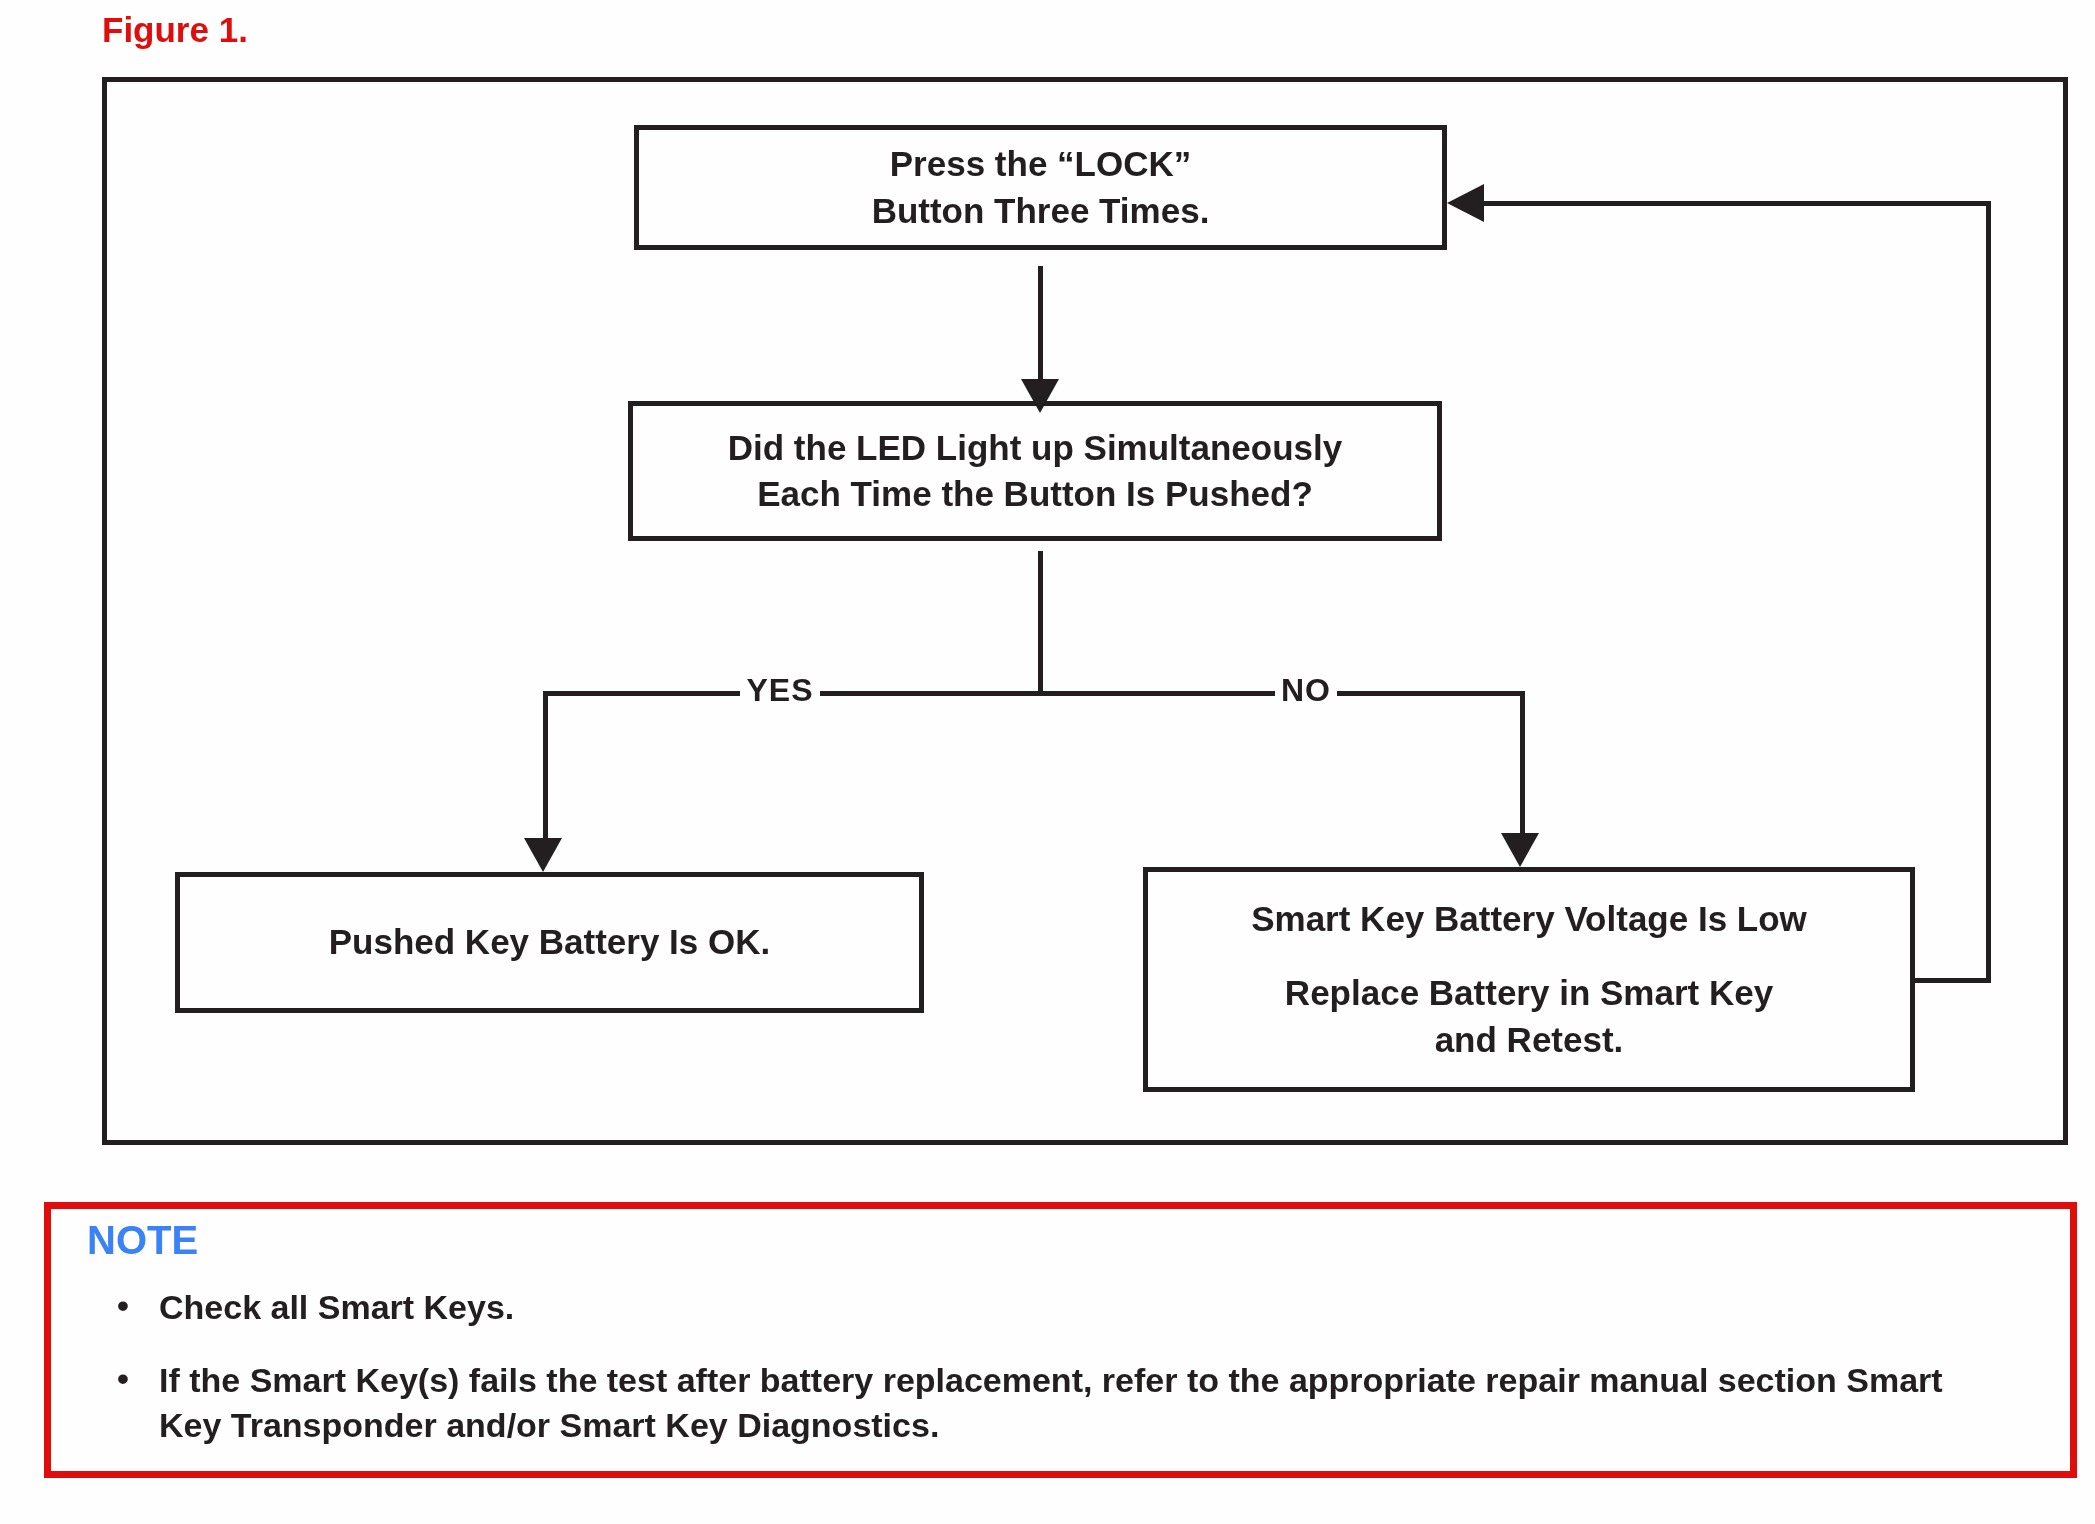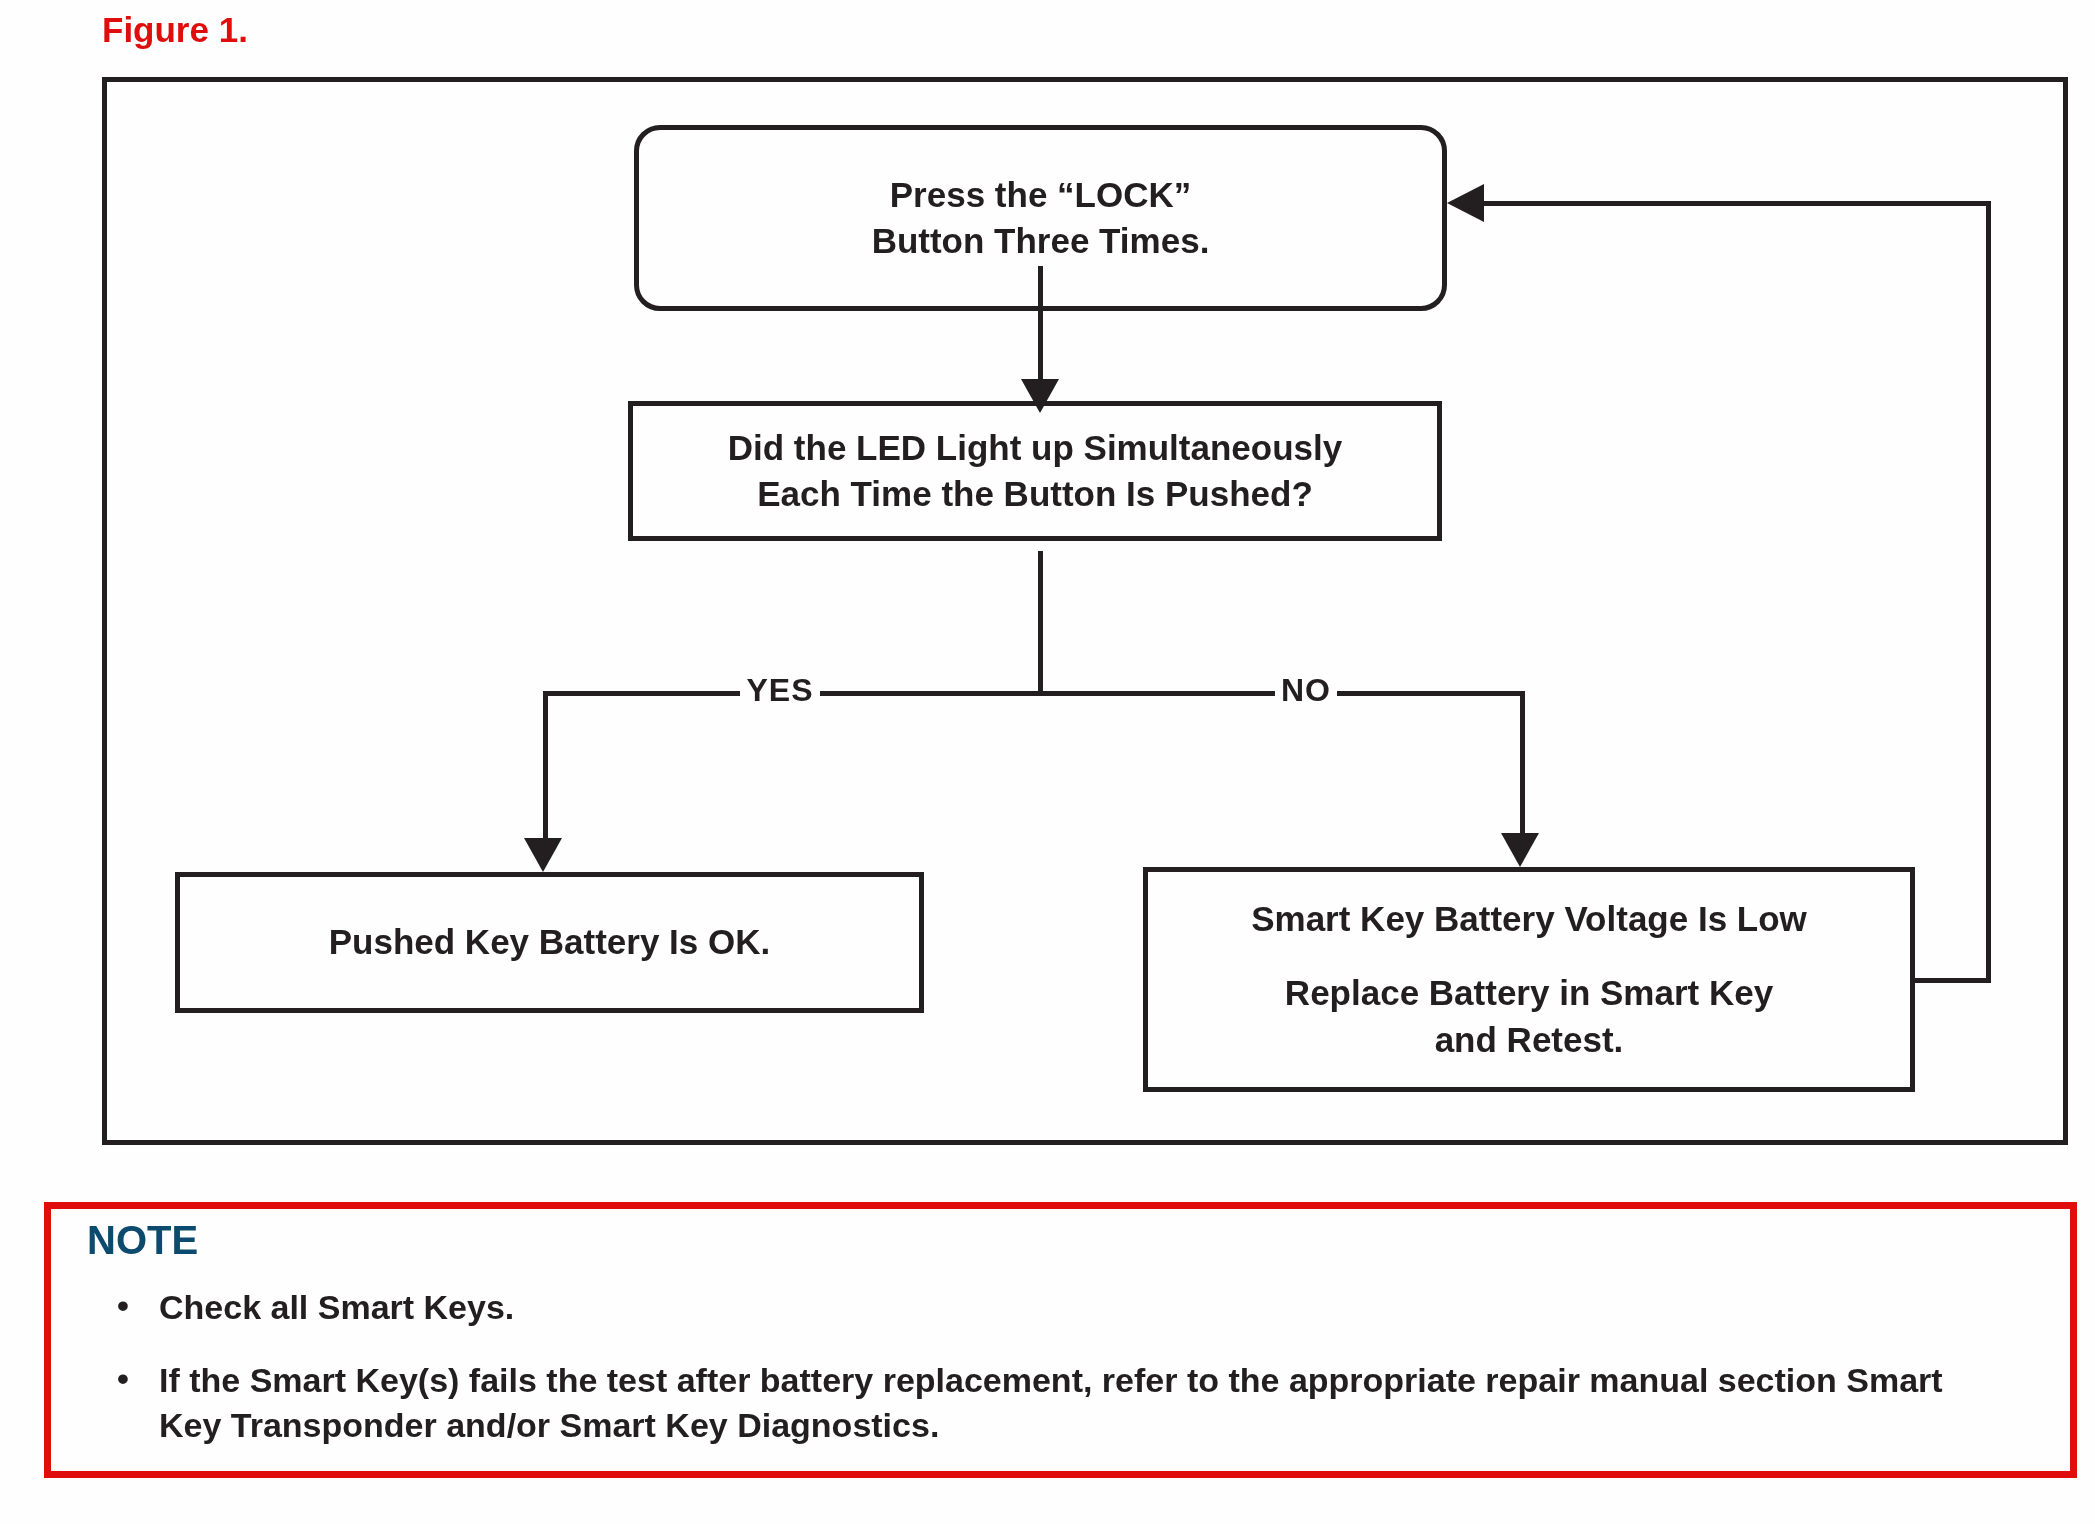--- a/index.html
+++ b/index.html
@@ -18,21 +18,21 @@
   .frame{
     position:absolute;left:102px;top:77px;width:1966px;height:1068px;
     border:5px solid #231f20;box-sizing:border-box;background:#fefefe;
   }
   .node{
     position:absolute;box-sizing:border-box;
     border:5px solid #231f20;background:#fefefe;
     display:flex;flex-direction:column;justify-content:center;align-items:center;
     text-align:center;font-weight:bold;font-size:35px;line-height:1.32;
   }
-  #node-press{left:634px;top:125px;width:813px;height:186px;border-radius:26px;}
+  #node-press{left:634px;top:125px;width:813px;height:125px;}
   #node-led{left:628px;top:401px;width:814px;height:140px;}
   #node-ok{left:175px;top:872px;width:749px;height:141px;}
   #node-low{left:1143px;top:867px;width:772px;height:225px;row-gap:28px;}
   .node .tline{display:block;}
   .hline,.vline{position:absolute;background:#231f20;}
   .hline{height:5px;}
   .vline{width:5px;}
   .arrow-down{
     position:absolute;width:0;height:0;
     border-left:19px solid transparent;border-right:19px solid transparent;
@@ -48,21 +48,21 @@
     font-size:32px;font-weight:bold;letter-spacing:1px;
   }
   #label-yes{left:700px;top:672px;}
   #label-no{left:1226px;top:672px;}
   .note-box{
     position:absolute;left:44px;top:1202px;width:2033px;height:276px;
     border:7px solid #e00d0d;box-sizing:border-box;background:#fefefe;
     padding:8px 30px 0 36px;
   }
   .note-heading{
-    font-size:40px;font-weight:bold;color:#0c4a6e;
+    font-size:40px;font-weight:bold;color:#3b82f6;
     margin:0 0 22px 0;line-height:1.15;
   }
   .note-list{
     list-style:none;margin:0;padding:0;
   }
   .note-list li{
     position:relative;margin:0 0 28px 30px;padding-left:42px;
     font-size:34px;font-weight:bold;line-height:1.32;max-width:1800px;
   }
   .note-list li .bullet-dot{

